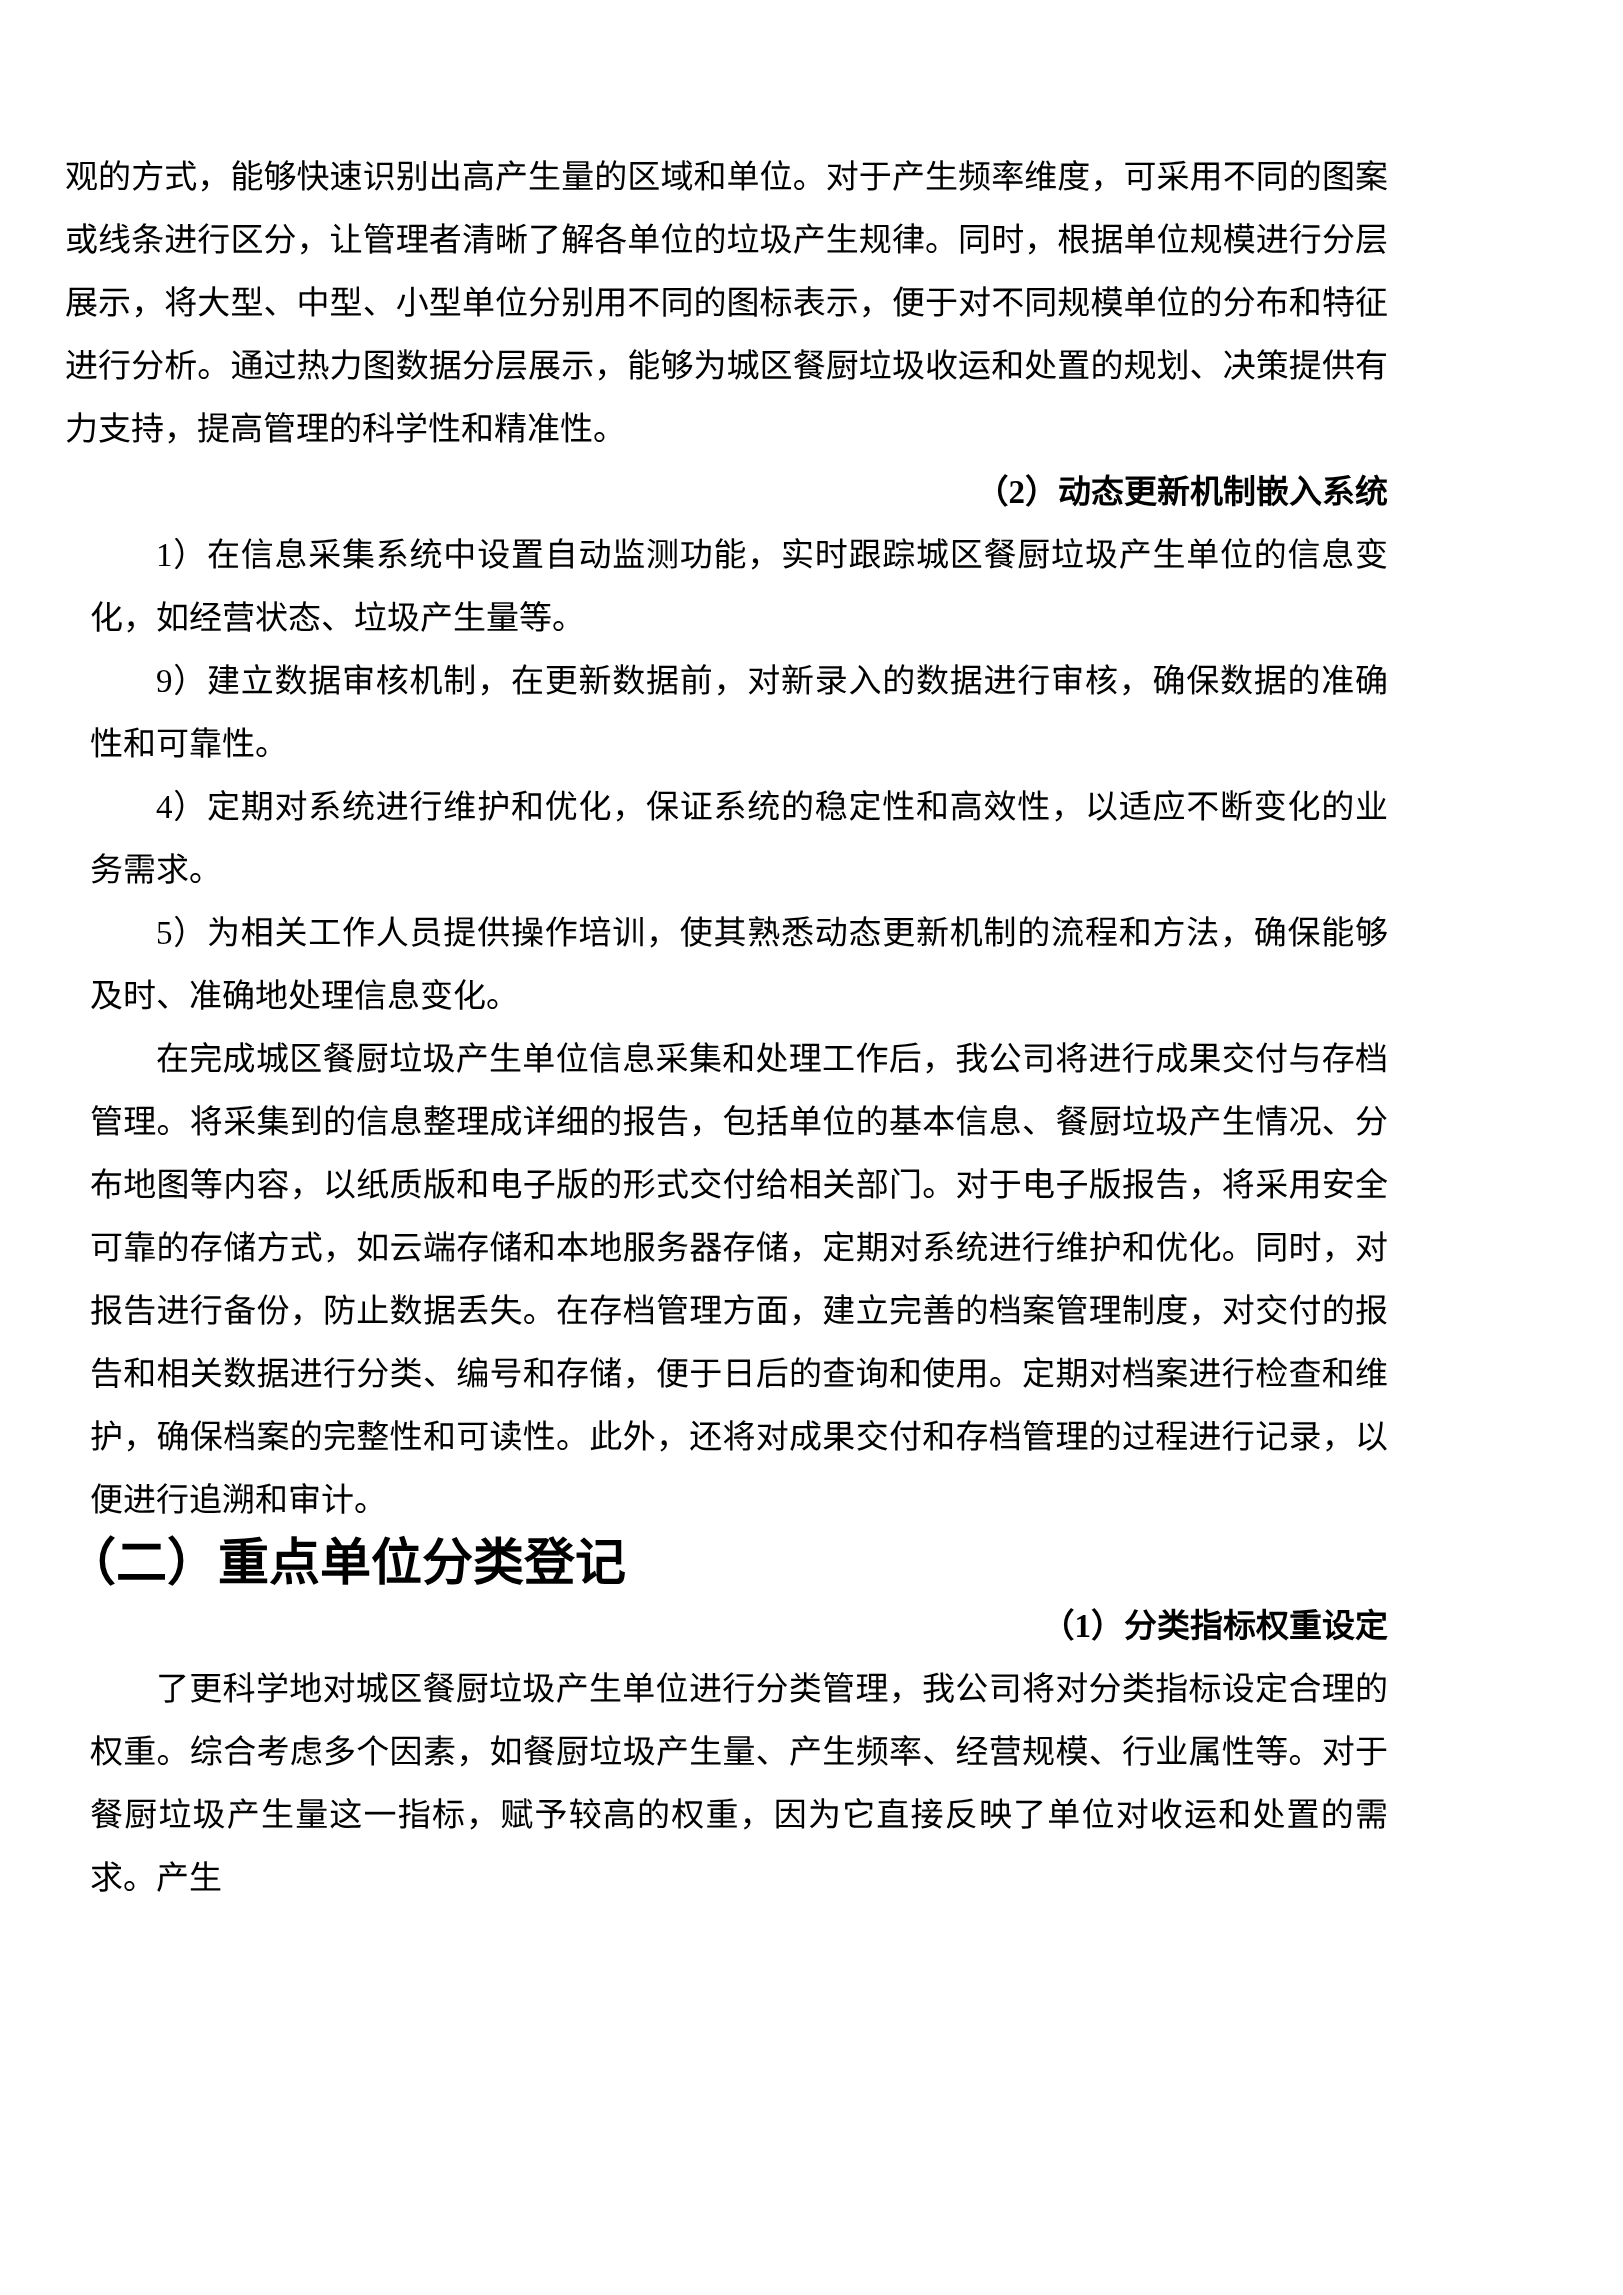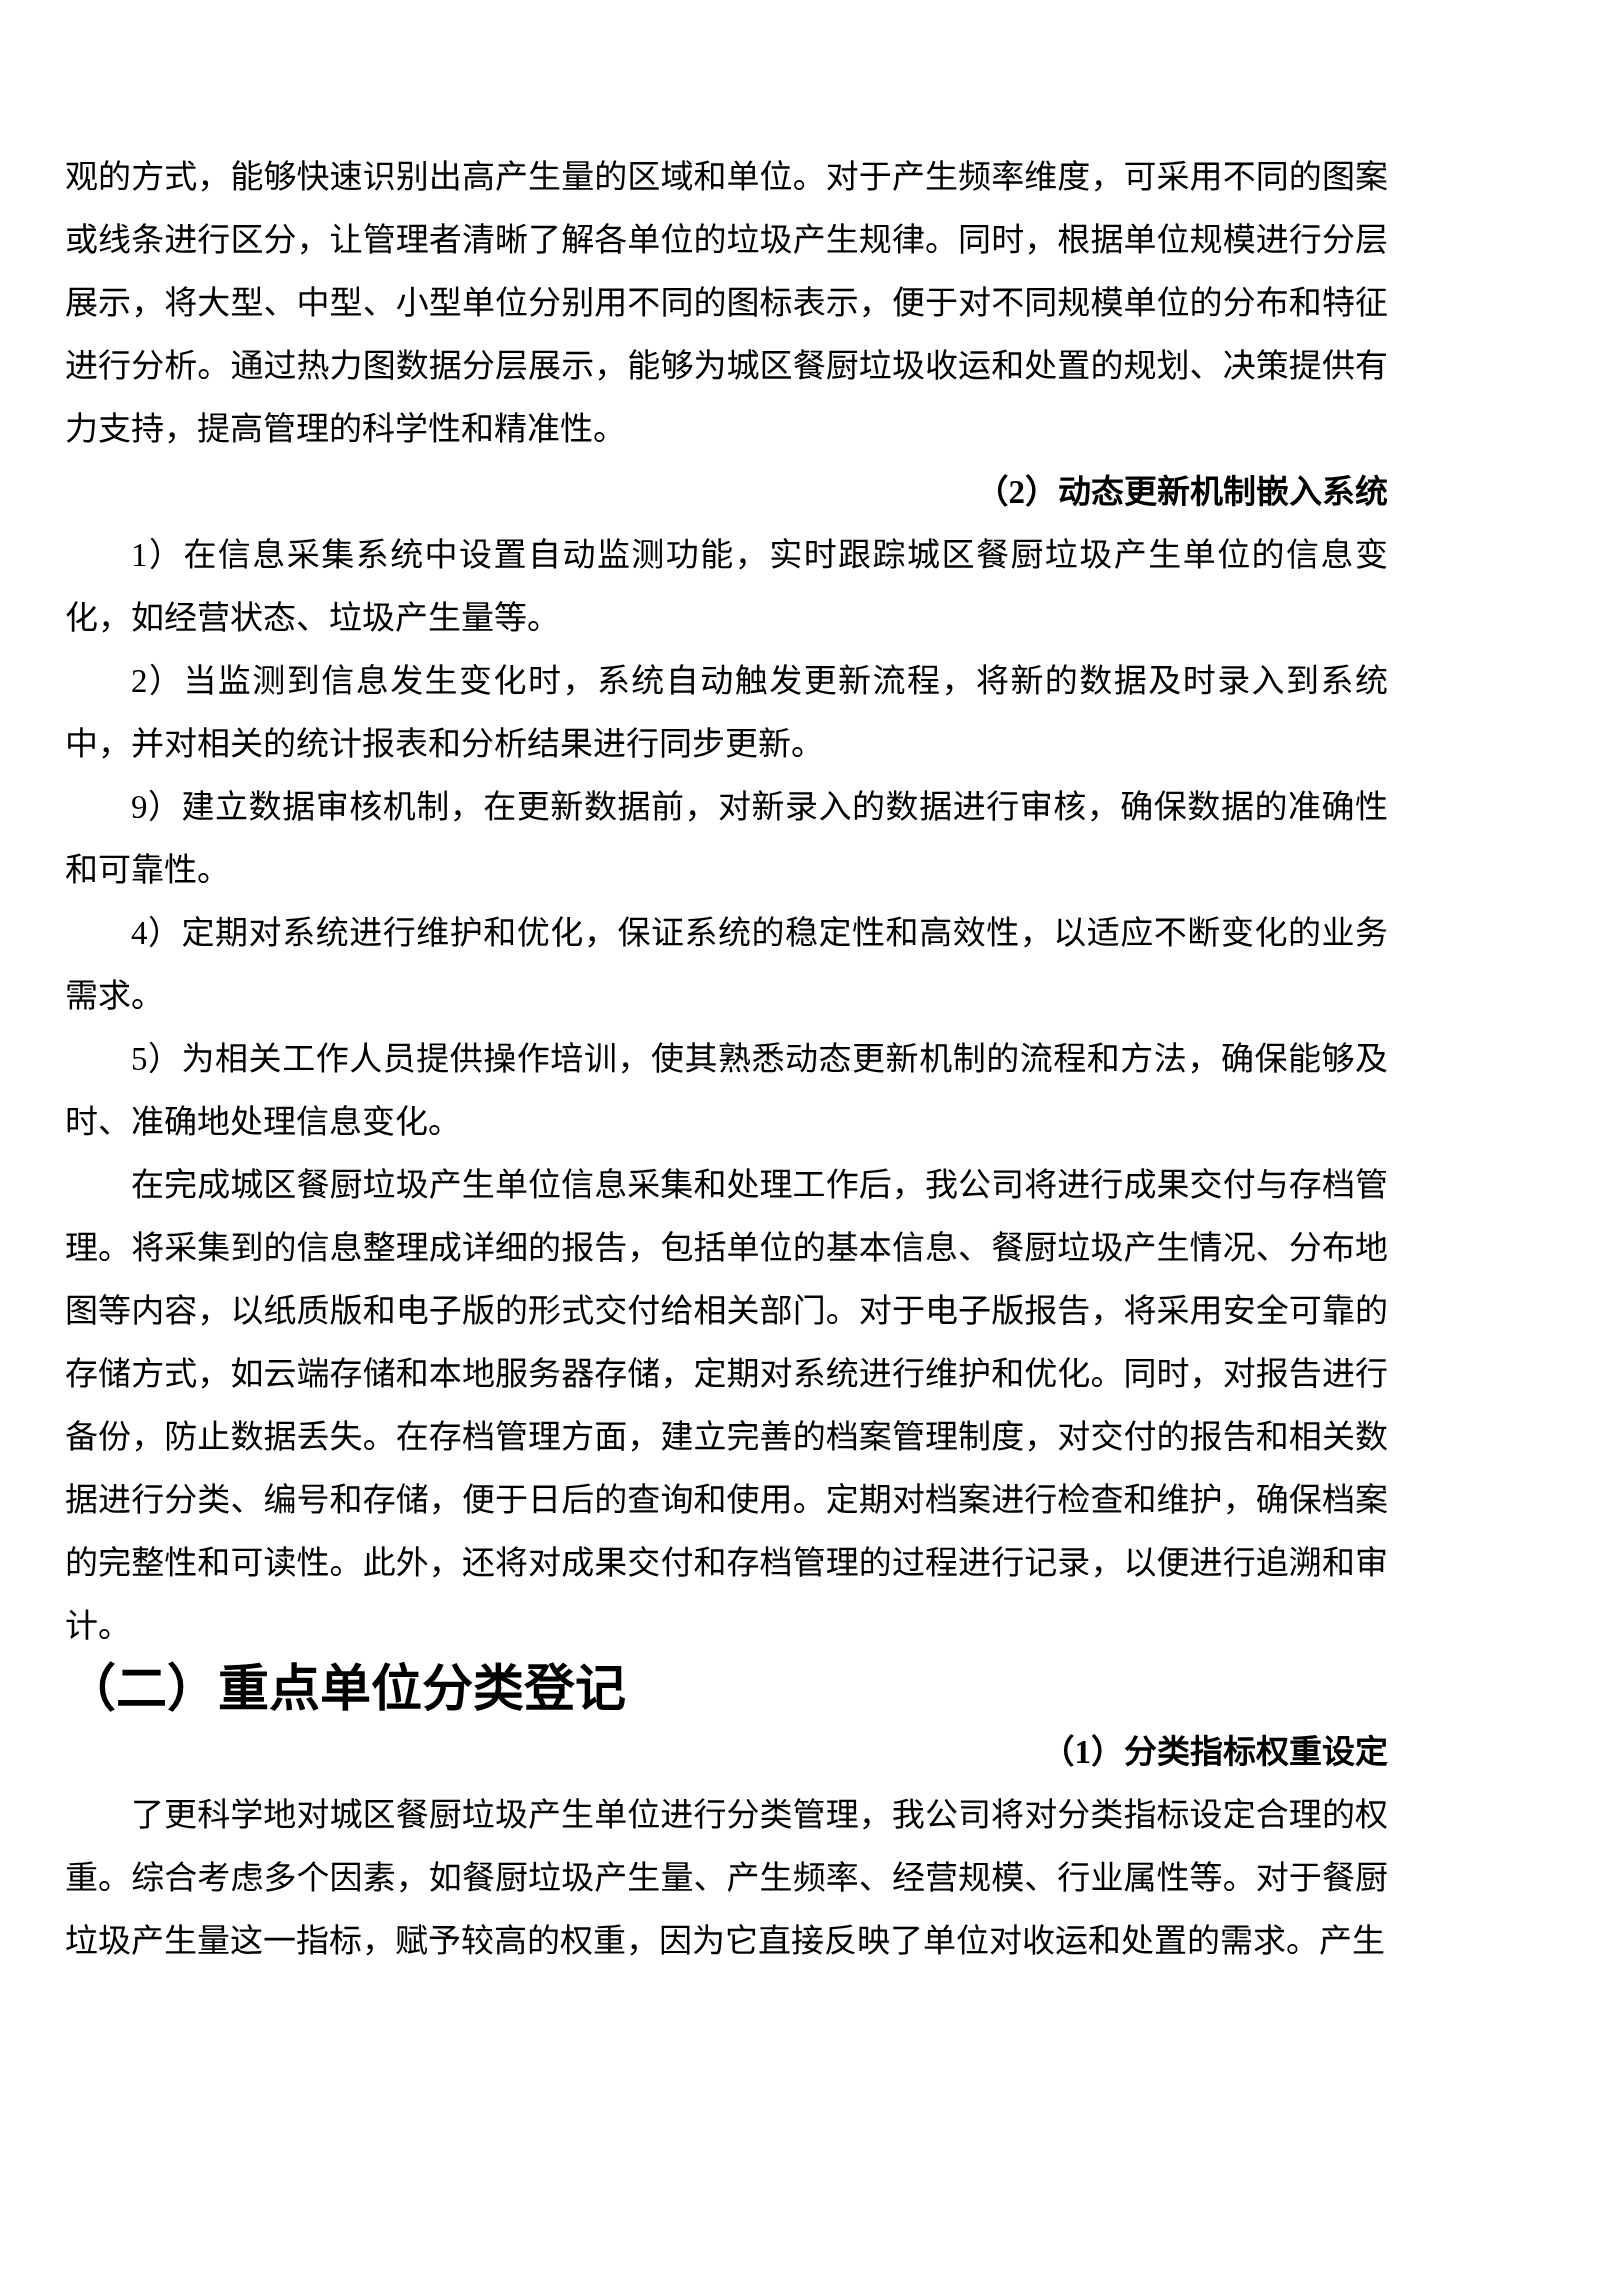--- a/index.html
+++ b/index.html
@@ -25,20 +25,21 @@
   .body-para {
     font-size: 33px;
     line-height: 63px;
     text-align: justify;
     text-justify: inter-ideograph;
     margin: 0;
     letter-spacing: 0;
   }
   .indent-2em {
     text-indent: 2em;
+    margin-left: 25px;
   }
   .heading-sub {
     font-size: 33px;
     line-height: 63px;
     font-weight: bold;
     margin: 0;
     text-align: right;
   }
   .heading-section {
     font-size: 51px;
@@ -53,21 +54,20 @@
 
 <div class="page">
   <div class="content">
 
     <p class="body-para">观的方式，能够快速识别出高产生量的区域和单位。对于产生频率维度，可采用不同的图案或线条进行区分，让管理者清晰了解各单位的垃圾产生规律。同时，根据单位规模进行分层展示，将大型、中型、小型单位分别用不同的图标表示，便于对不同规模单位的分布和特征进行分析。通过热力图数据分层展示，能够为城区餐厨垃圾收运和处置的规划、决策提供有力支持，提高管理的科学性和精准性。</p>
 
     <h3 class="heading-sub">（2）动态更新机制嵌入系统</h3>
 
     <p class="body-para indent-2em">1）在信息采集系统中设置自动监测功能，实时跟踪城区餐厨垃圾产生单位的信息变化，如经营状态、垃圾产生量等。</p>
 
-    <p class="body-para indent-2em">2）当监测到信息发生变化时，系统自动触发更新流程，将新的数据及时录入到系统中，并对相关的统计报表和分析结果进行同步更新。</p>
 
     <p class="body-para indent-2em">9）建立数据审核机制，在更新数据前，对新录入的数据进行审核，确保数据的准确性和可靠性。</p>
 
     <p class="body-para indent-2em">4）定期对系统进行维护和优化，保证系统的稳定性和高效性，以适应不断变化的业务需求。</p>
 
     <p class="body-para indent-2em">5）为相关工作人员提供操作培训，使其熟悉动态更新机制的流程和方法，确保能够及时、准确地处理信息变化。</p>
 
 
     <p class="body-para indent-2em">在完成城区餐厨垃圾产生单位信息采集和处理工作后，我公司将进行成果交付与存档管理。将采集到的信息整理成详细的报告，包括单位的基本信息、餐厨垃圾产生情况、分布地图等内容，以纸质版和电子版的形式交付给相关部门。对于电子版报告，将采用安全可靠的存储方式，如云端存储和本地服务器存储，定期对系统进行维护和优化。同时，对报告进行备份，防止数据丢失。在存档管理方面，建立完善的档案管理制度，对交付的报告和相关数据进行分类、编号和存储，便于日后的查询和使用。定期对档案进行检查和维护，确保档案的完整性和可读性。此外，还将对成果交付和存档管理的过程进行记录，以便进行追溯和审计。</p>
 

